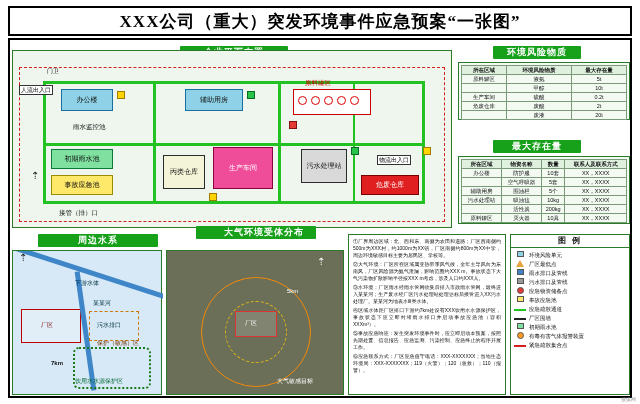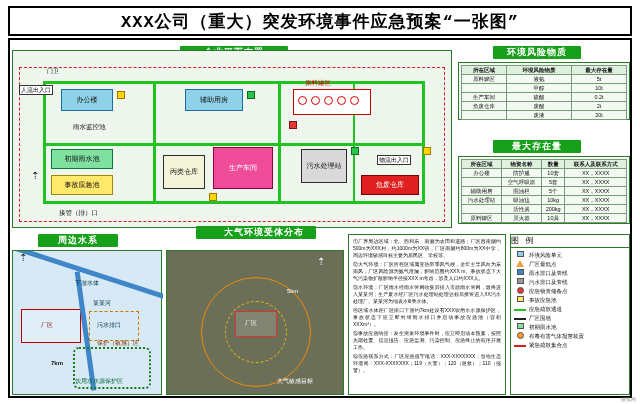--- a/index.html
+++ b/index.html
@@ -12,21 +12,21 @@
   }
   #page { position:relative; width:640px; height:404px; background:#fff; }
 
   
   .title-bar {
     position:absolute; left:8px; top:6px; width:624px; height:30px;
     border:2px solid #000; background:#fff;
     display:flex; align-items:center; justify-content:center;
   }
   .title-bar .t {
-    font-family:Liberation Mono, monospace;
+    font-family:Liberation Serif, serif;
     font-weight:bold; font-size:17px; letter-spacing:1px; color:#000;
   }
 
   
   .frame {
     position:absolute; left:8px; top:38px; width:624px; height:360px;
     border:2px solid #000; background:#fff;
   }
 
   
@@ -96,21 +96,21 @@
   .map-air { background:#6b6f58; }
   .textbox {
     position:absolute; background:#fff; border:1px solid #2a7a2a;
     font-size:5px; line-height:7px; color:#111; padding:3px 4px;
     overflow:hidden; text-align:justify;
   }
   .legend-box {
     position:absolute; background:#fff; border:1px solid #2a7a2a;
   }
   .legend-title {
-    font-size:8px; font-weight:normal; color:#111;
+    text-align:center; font-size:8px; font-weight:bold; color:#111;
     letter-spacing:2px; border-bottom:1px solid #2a7a2a; line-height:12px;
   }
   .legend-row {
     display:flex; align-items:center; font-size:5.5px; color:#111;
     line-height:9px; padding:0 3px; height:9px;
   }
   .legend-row .sym {
     width:12px; text-align:center; margin-right:3px; flex:0 0 12px;
   }
   .sq { display:inline-block; width:7px; height:6px; border:1px solid #555; }
@@ -283,21 +283,21 @@
         <tr>
           <td>原料罐区</td>
           <td>灭火器</td>
           <td>10具</td>
           <td>XX，XXXX</td>
         </tr>
       </tbody>
     </table>
   </div>
 
-  <div class="ribbon" style="left:38px; top:234px; width:80px;">周边水系</div>
+  <div class="ribbon" style="left:38px; top:234px; width:120px;">周边水系</div>
   <div class="panel map-water" style="left:12px; top:250px; width:150px; height:145px;">
     <div style="position:absolute; left:0; top:0; width:150px; height:145px; overflow:hidden;">
       <div style="position:absolute; left:-10px; top:20px; width:180px; height:5px; background:#3f86c8; transform:rotate(18deg);"></div>
       <div style="position:absolute; left:8px; top:58px; width:60px; height:34px; border:1px solid #b00; background:rgba(255,255,255,.25);"></div>
       <div style="position:absolute; left:70px; top:20px; width:5px; height:120px; background:#3f86c8; transform:rotate(-8deg);"></div>
       <div style="position:absolute; left:60px; top:96px; width:78px; height:42px; border:2px dotted #1a7a1a; border-radius:6px;"></div>
       <div style="position:absolute; left:76px; top:60px; width:50px; height:30px; border:1px dashed #c70; "></div>
       <div class="lbl-free" style="left:62px; top:28px; color:#034;">下游水体</div>
       <div class="lbl-free" style="left:28px; top:70px; color:#700;">厂区</div>
       <div class="lbl-free" style="left:80px; top:48px; color:#034;">某某河</div>

